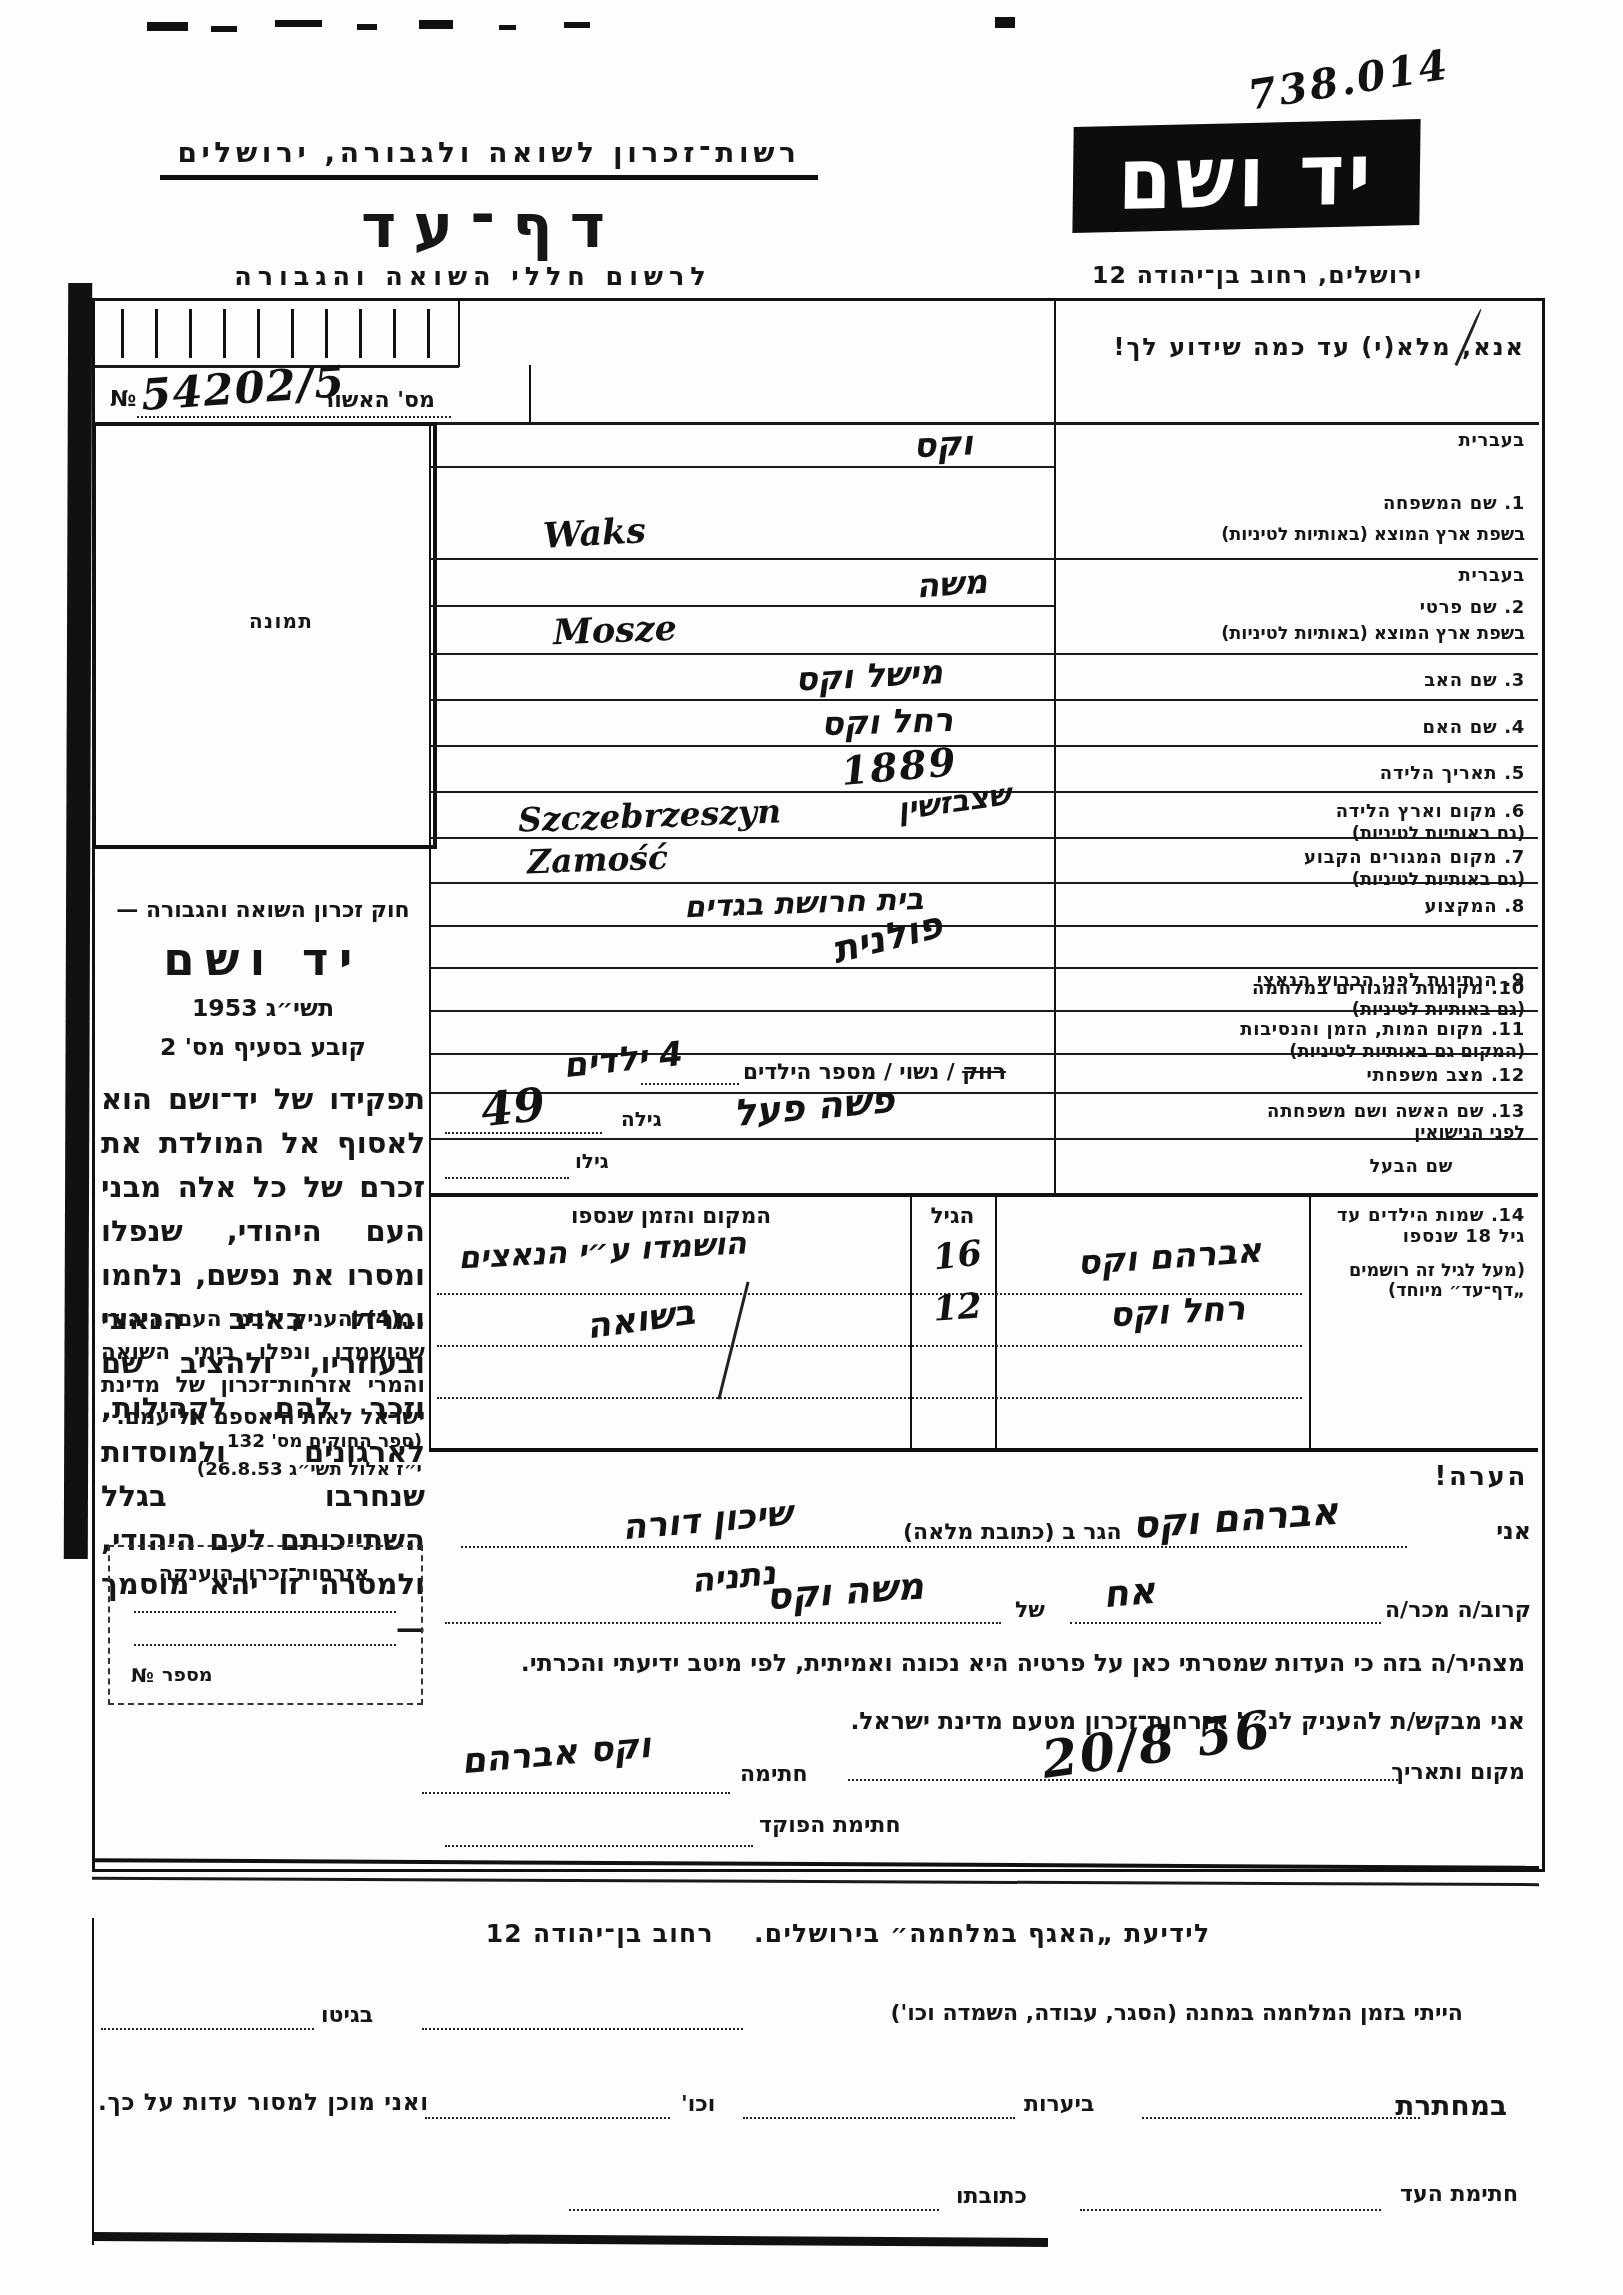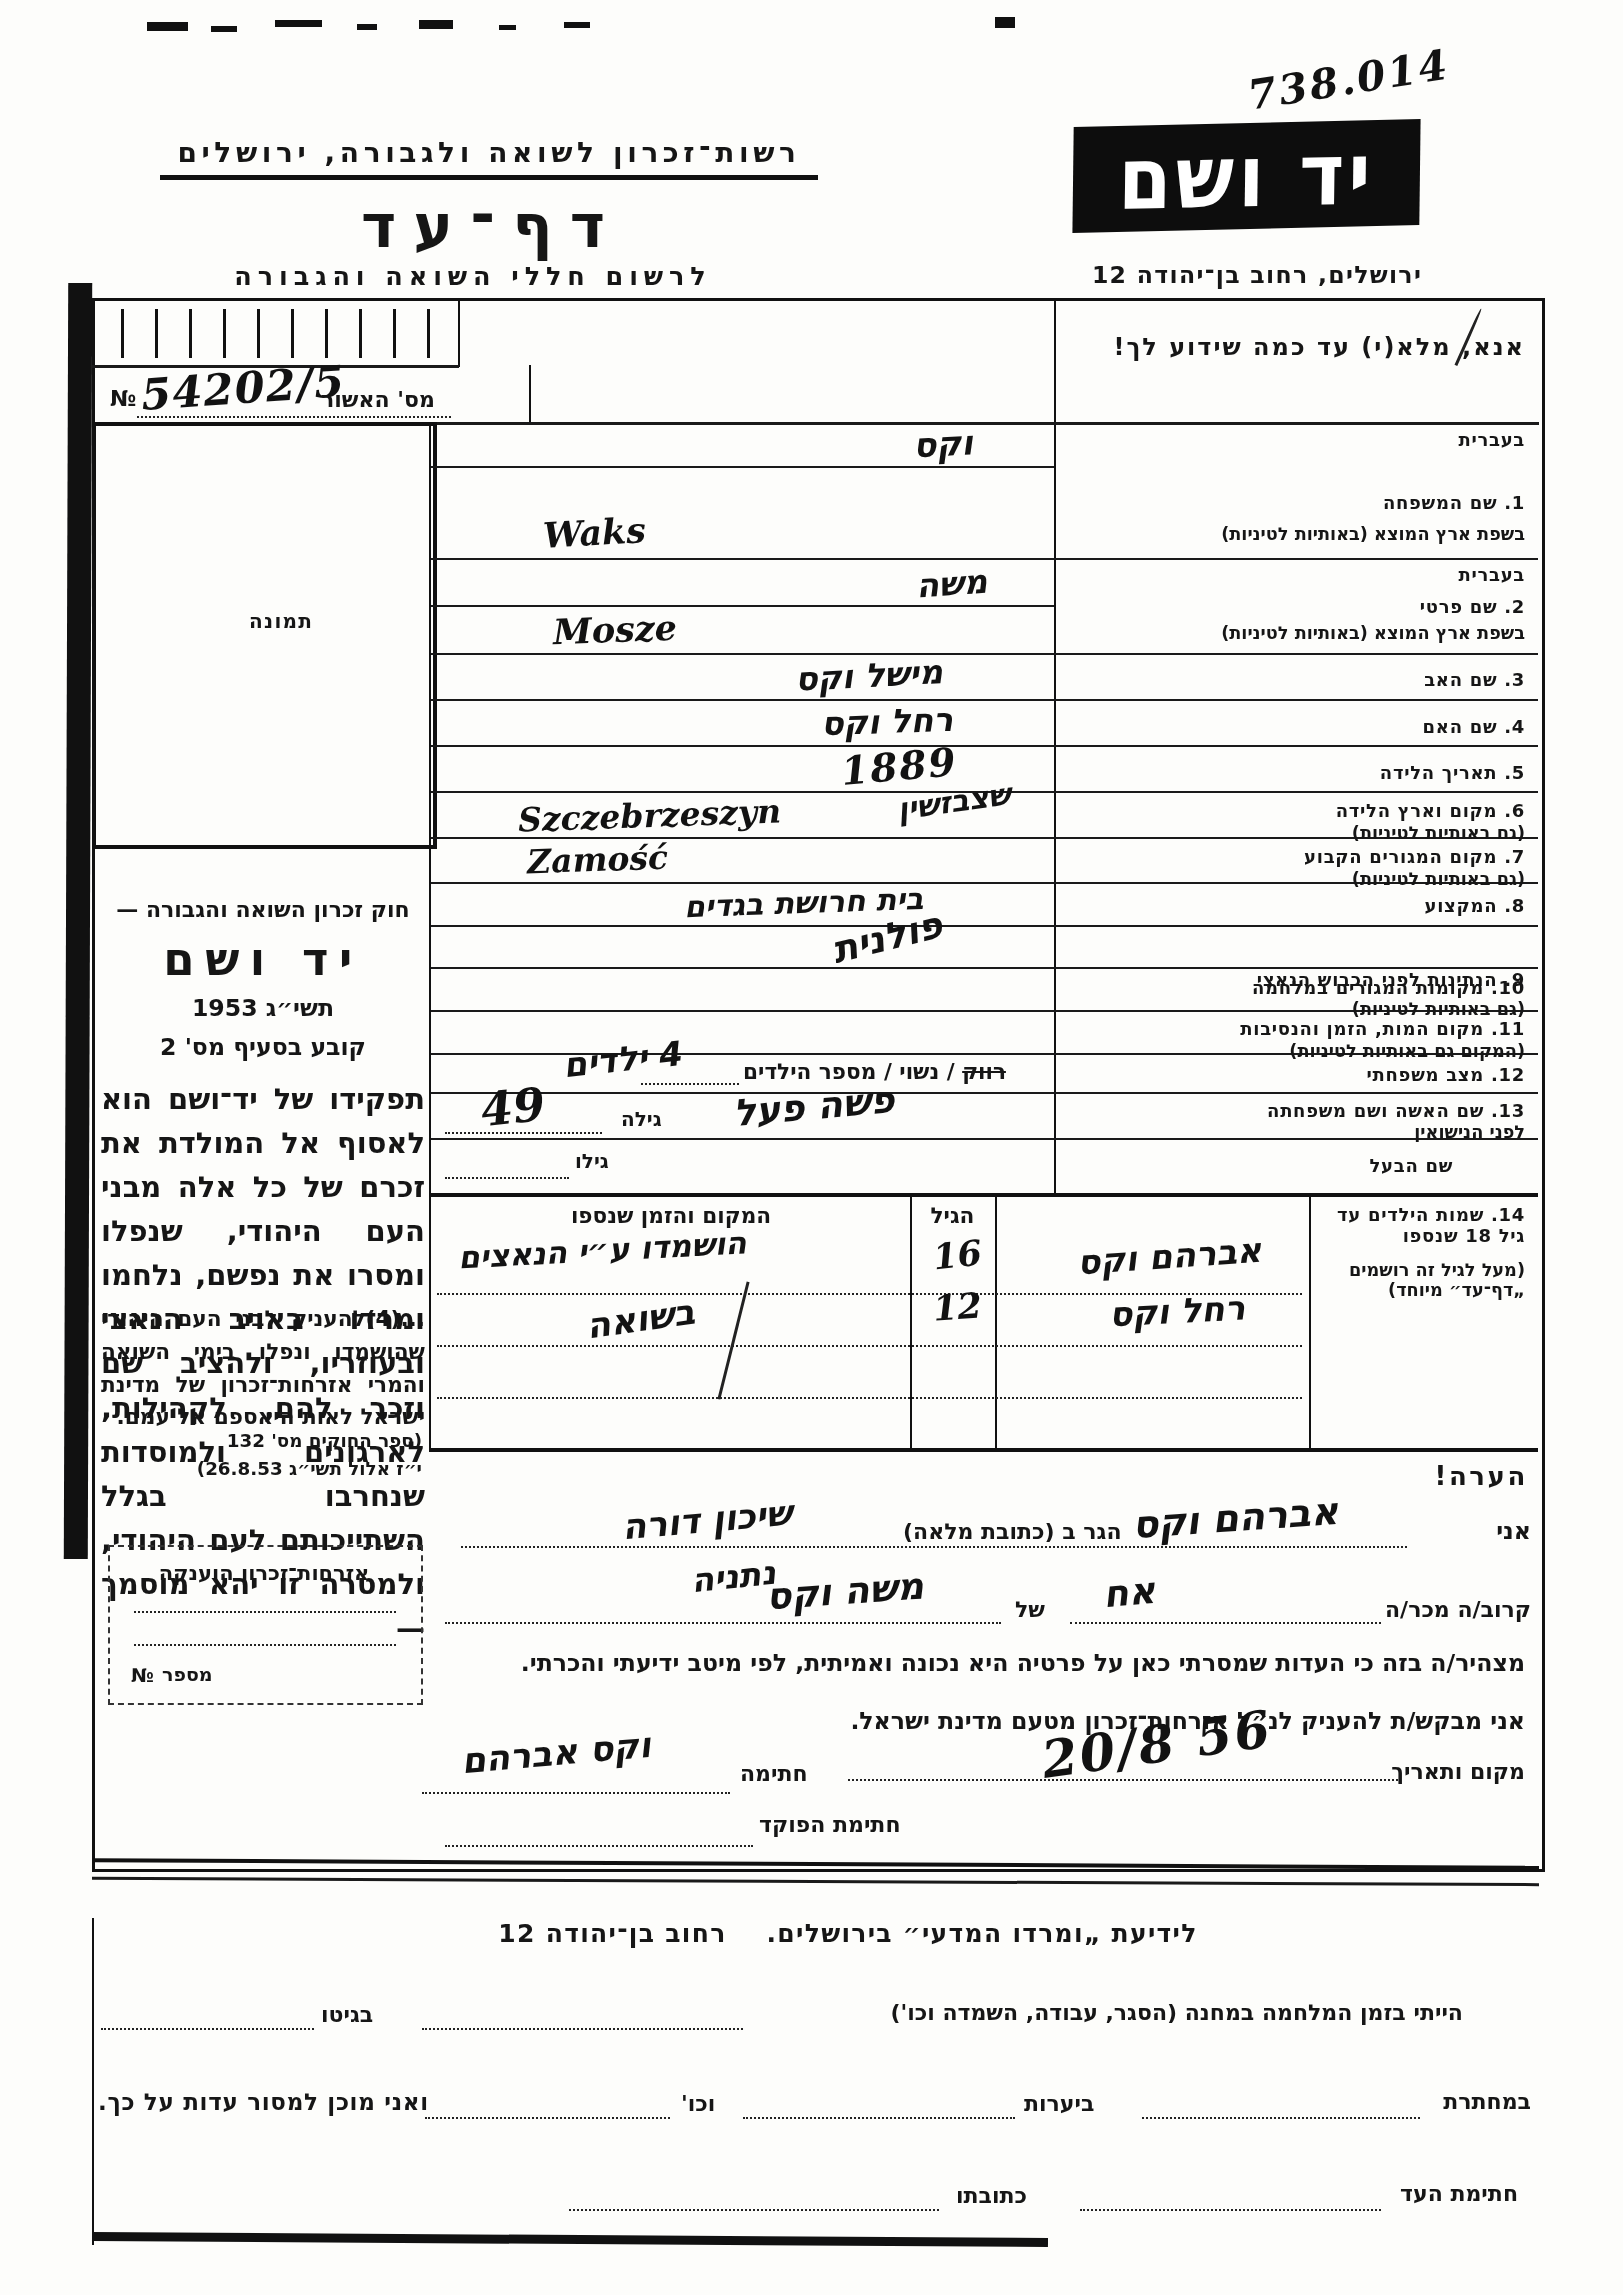--- a/index.html
+++ b/index.html
@@ -214,30 +214,30 @@
   <div class="abs dotl" style="left:422px;top:1792px;width:308px;"></div>
 
   <div class="abs b" style="left:759px;top:1812px;font-size:22px;">חתימת הפוקד</div>
   <div class="abs dotl" style="left:445px;top:1845px;width:308px;"></div>
 
   <div class="abs rule6" style="left:92px;top:1862px;width:1447px;transform:rotate(0.3deg);"></div>
   <div class="abs rule" style="left:92px;top:1880px;width:1447px;border-bottom-width:3.9px;transform:rotate(0.25deg);"></div>
 
   <div class="abs vline" style="left:92px;top:1918px;height:327px;"></div>
   <div class="abs b center" style="left:406px;top:1919px;width:884px;font-size:25px;letter-spacing:1.3px;">
-    <span>לידיעת „ומרדו המדעי״ בירושלים.</span>&nbsp;&nbsp;&nbsp;
+    <span>לידיעת „האגף במלחמה״ בירושלים.</span>&nbsp;&nbsp;&nbsp;
     <span>רחוב בן־יהודה 12</span>
   </div>
 
   <div class="abs b" style="right:160px;top:2000px;font-size:22px;">הייתי בזמן המלחמה במחנה (הסגר, עבודה, השמדה וכו')</div>
   <div class="abs dotl" style="left:422px;top:2028px;width:321px;"></div>
   <div class="abs b" style="left:321px;top:2002px;font-size:22px;">בגיטו</div>
   <div class="abs dotl" style="left:101px;top:2028px;width:213px;"></div>
 
-  <div class="abs b" style="right:92px;top:2089px;font-size:22px;">במחתרת</div>
+  <div class="abs b" style="right:116px;top:2089px;font-size:28px;">במחתרת</div>
   <div class="abs dotl" style="left:1142px;top:2117px;width:278px;"></div>
   <div class="abs b" style="left:1024px;top:2091px;font-size:22px;">ביערות</div>
   <div class="abs dotl" style="left:743px;top:2117px;width:272px;"></div>
   <div class="abs b" style="left:681px;top:2091px;font-size:22px;">וכו'</div>
   <div class="abs dotl" style="left:425px;top:2117px;width:245px;"></div>
   <div class="abs b" style="left:98px;top:2089px;font-size:23px;letter-spacing:0.7px;">ואני מוכן למסור עדות על כך.</div>
 
   <div class="abs b" style="right:105px;top:2181px;font-size:22px;">חתימת העד</div>
   <div class="abs dotl" style="left:1080px;top:2209px;width:301px;"></div>
   <div class="abs b" style="left:956px;top:2183px;font-size:22px;">כתובתו</div>

